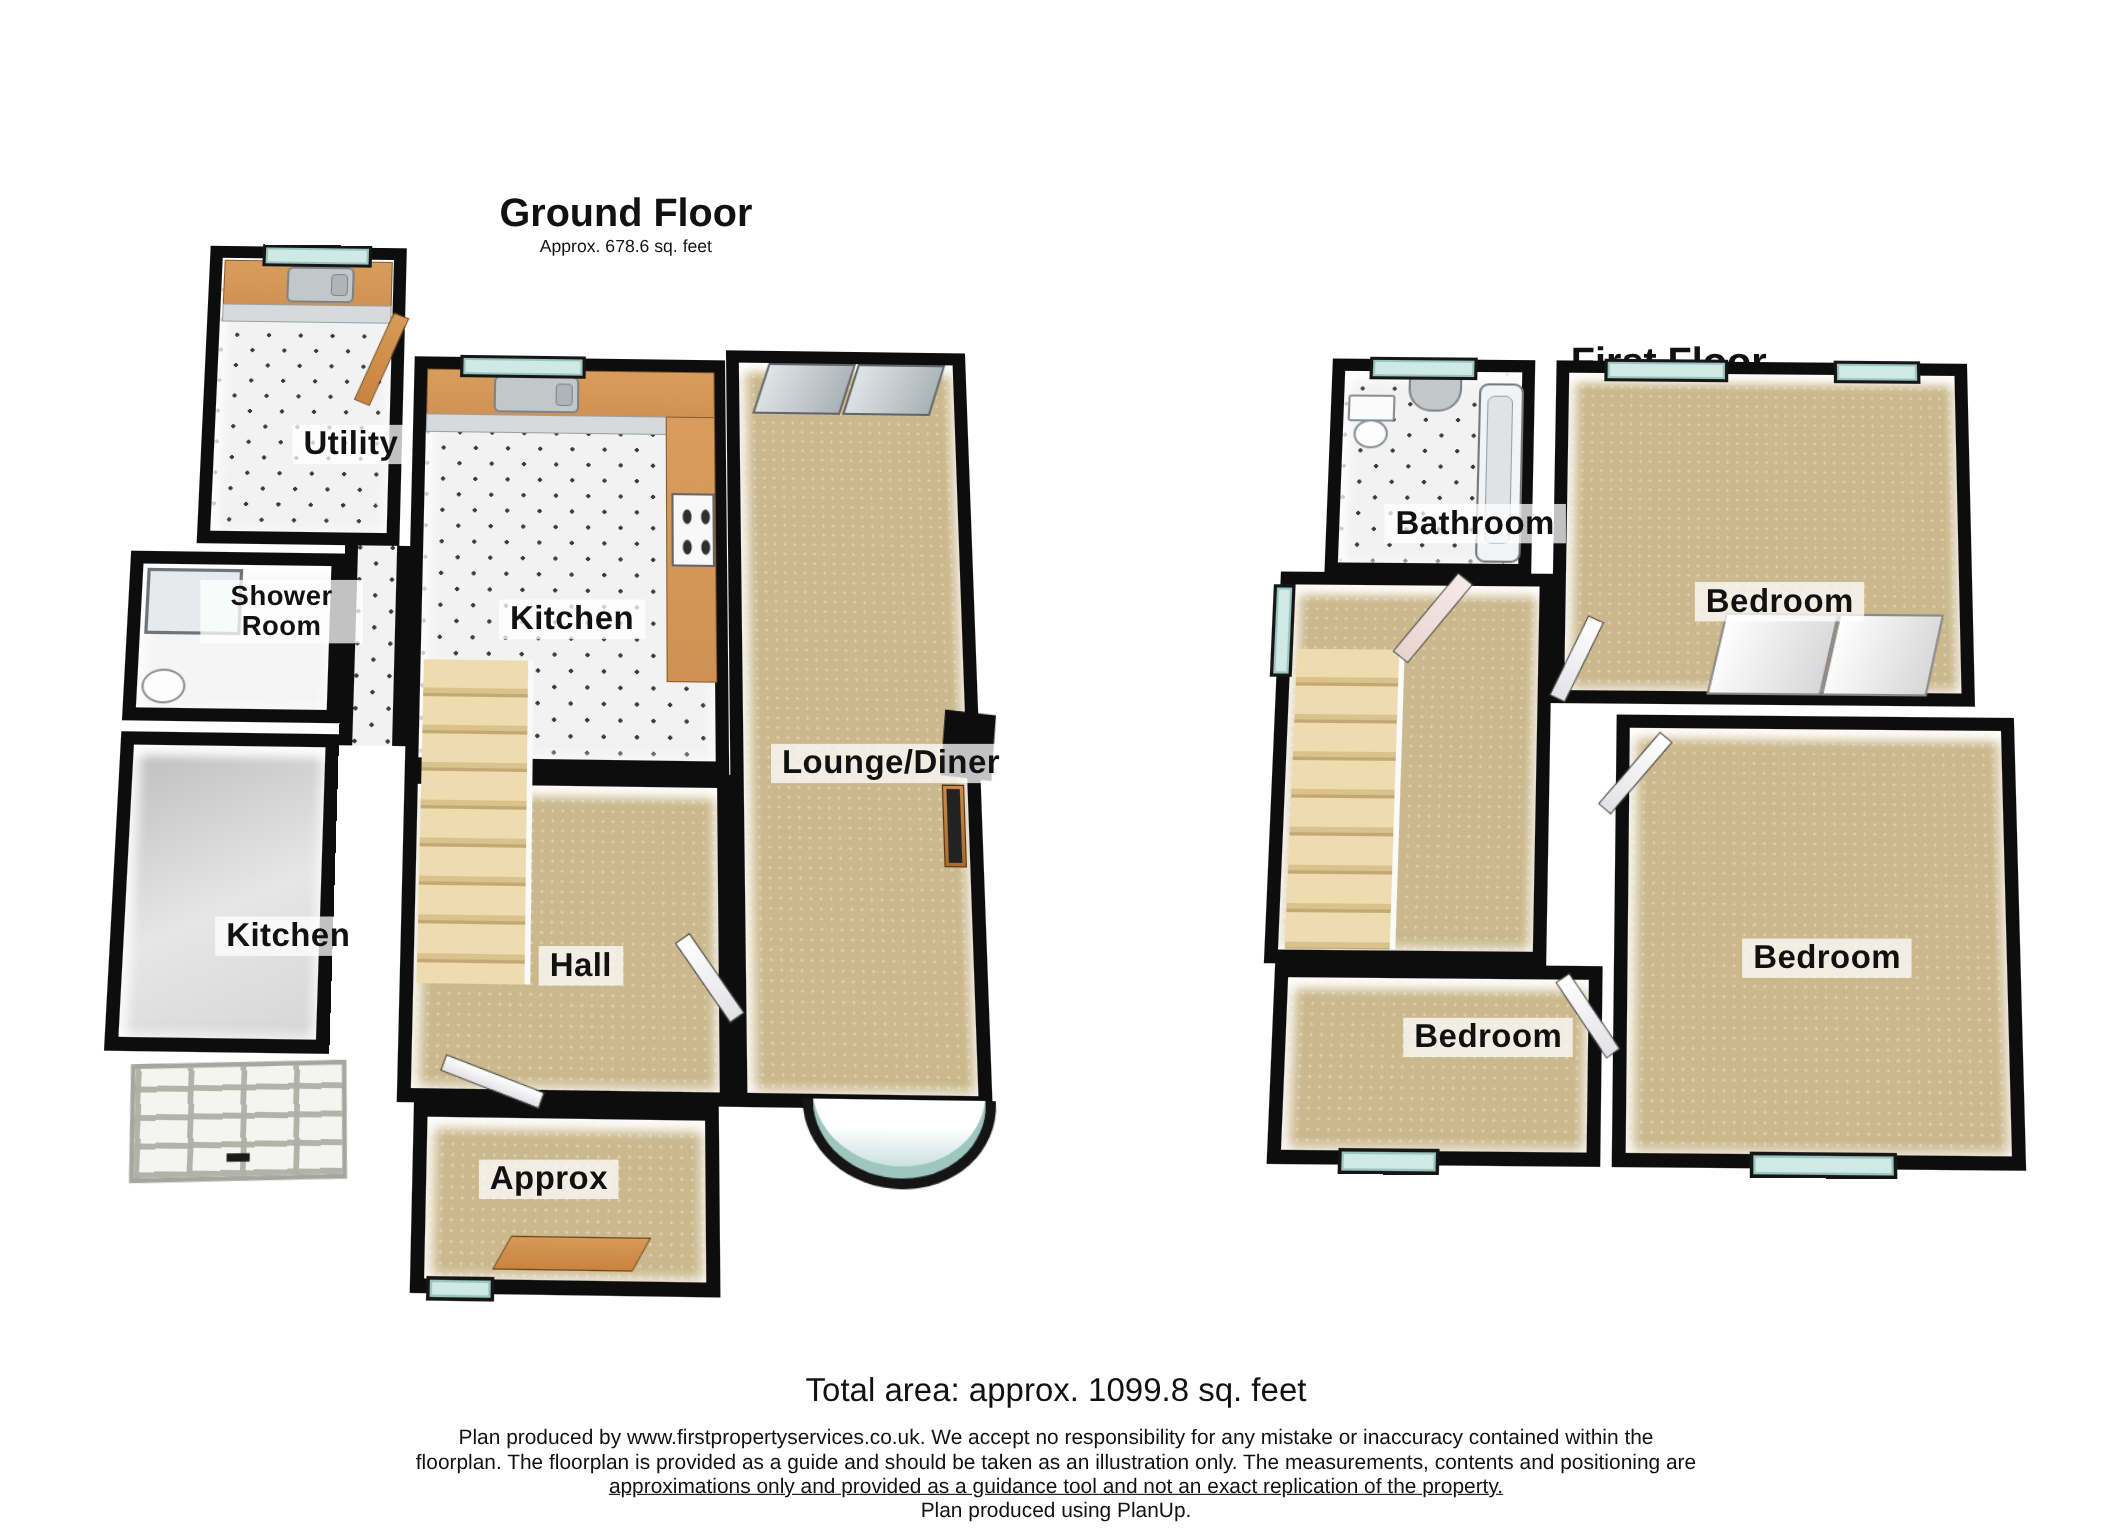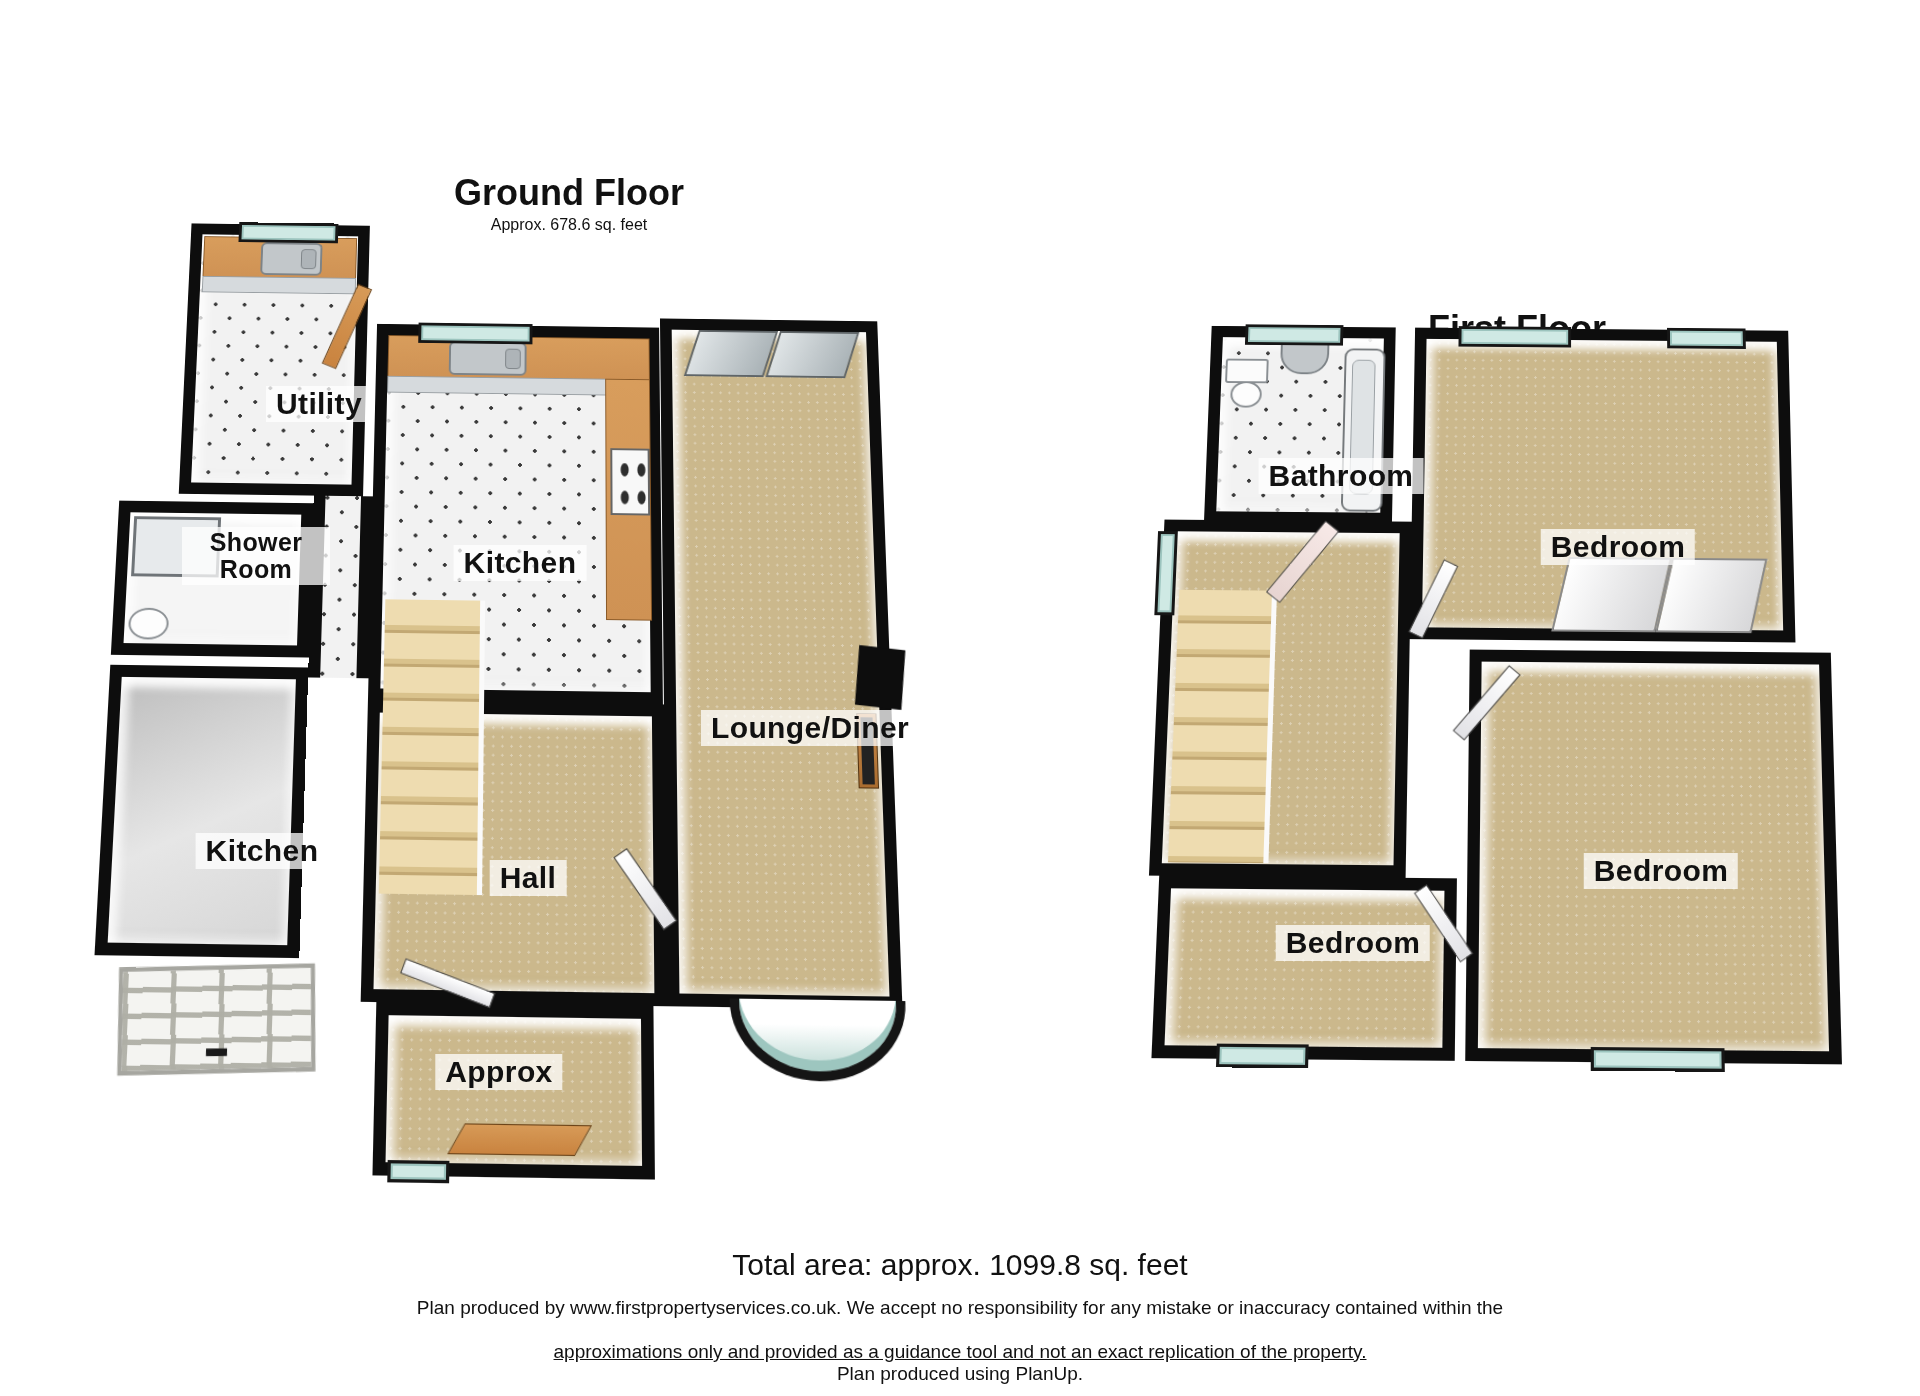--- a/index.html
+++ b/index.html
@@ -166,28 +166,29 @@
       <div class="door-leaf" style="left:285px;top:248px;height:80px;transform:rotate(25deg);"></div>
       <div class="stairs" style="left:38px;top:282px;width:98px;height:270px;"></div>
       <div class="door-leaf" style="left:300px;top:568px;width:13px;height:78px;transform:rotate(-35deg);"></div>
       <div class="door-leaf" style="left:340px;top:350px;width:13px;height:84px;transform:rotate(40deg);"></div>
     </div>
   </div>
 
   <div class="room-label" style="left:319px;top:404px;">Utility</div>
   <div class="room-label two-line" style="left:256px;top:556px;">Shower Room</div>
   <div class="room-label" style="left:520px;top:563px;">Kitchen</div>
-  <div class="room-label" style="left:810px;top:694px;margin-top:34px;">Lounge/Diner</div>
+  <div class="room-label" style="left:810px;top:694px;">Lounge/Diner</div>
   <div class="room-label" style="left:262px;top:851px;">Kitchen</div>
   <div class="room-label" style="left:528px;top:878px;">Hall</div>
   <div class="room-label" style="left:499px;top:1072px;">Approx</div>
 
   <div class="room-label" style="left:1341px;top:476px;">Bathroom</div>
   <div class="room-label" style="left:1618px;top:547px;">Bedroom</div>
   <div class="room-label" style="left:1353px;top:943px;">Bedroom</div>
   <div class="room-label" style="left:1661px;top:871px;">Bedroom</div>
 
   <div class="total-area">Total area: approx. 1099.8 sq. feet</div>
   <div class="disc" style="top:1297px;">Plan produced by www.firstpropertyservices.co.uk. We accept no responsibility for any mistake or inaccuracy contained within the</div>
+  <div class="disc" style="top:1319px;">floorplan. The floorplan is provided as a guide and should be taken as an illustration only. The measurements, contents and positioning are</div>
   <div class="disc" style="top:1341px;text-decoration:underline;">approximations only and provided as a guidance tool and not an exact replication of the property.</div>
   <div class="disc" style="top:1363px;">Plan produced using PlanUp.</div>
 
 </div>
 
 </body></html>

